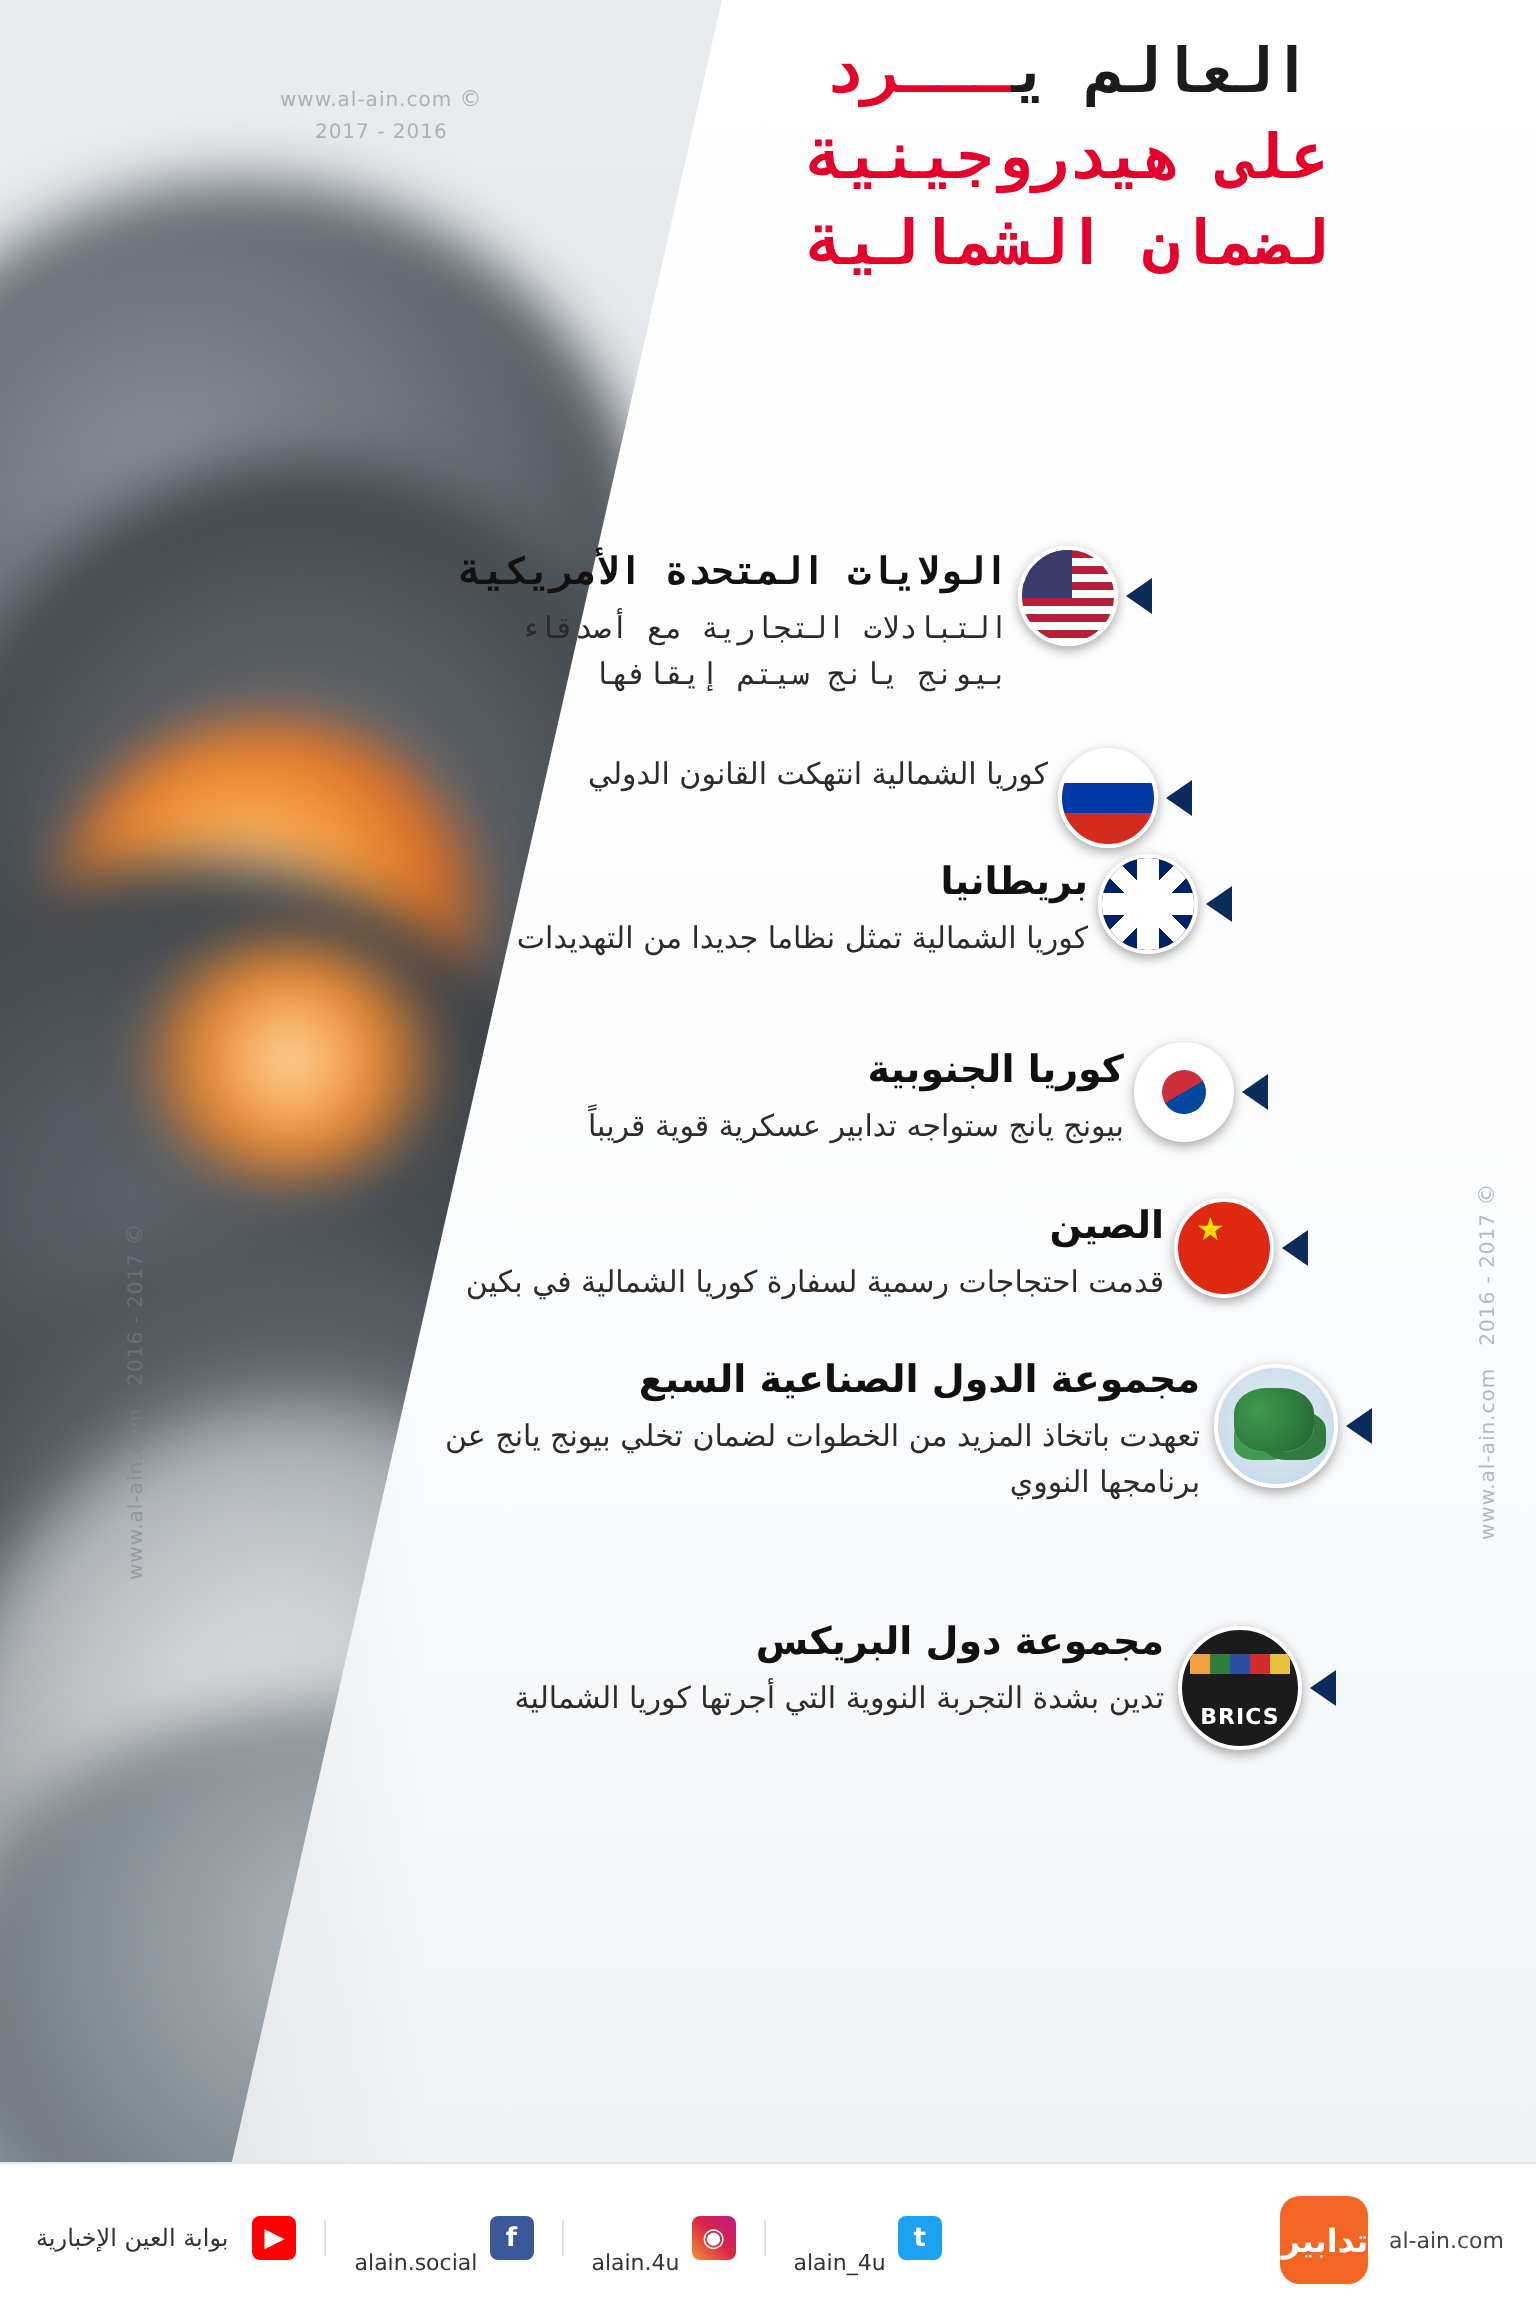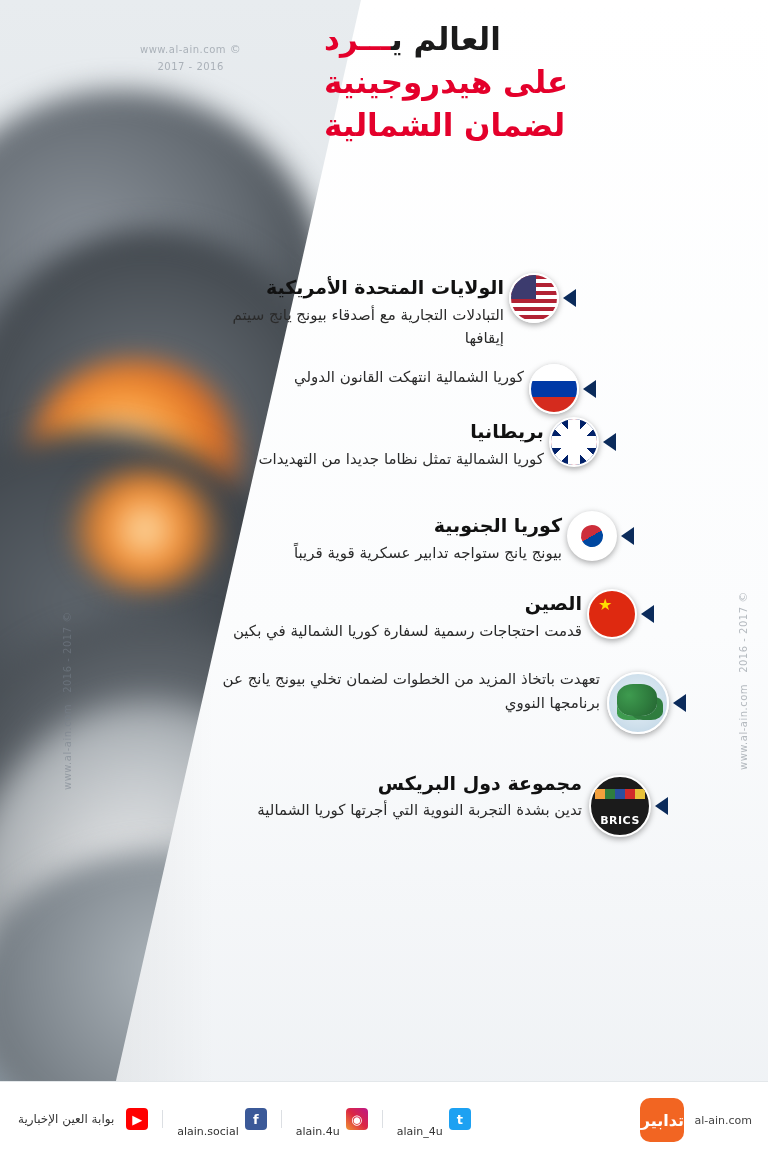--- a/index.html
+++ b/index.html
@@ -28,21 +28,21 @@
   
   .panel{position:absolute;inset:0;
       background:linear-gradient(180deg,#ffffff 0%,#fbfcfd 55%,#eef1f4 100%);
       clip-path:polygon(100% 0,100% 100%,13% 100%,47% 0);
       box-shadow:-6px 0 22px rgba(0,0,0,.18);}
   .panel-shade{position:absolute;inset:0;
       background:linear-gradient(90deg,rgba(0,0,0,.10),rgba(0,0,0,0) 28%);
       clip-path:polygon(100% 0,100% 100%,13% 100%,47% 0);}
 
   
-  .header{position:absolute;top:18px;right:24px;width:420px;text-align:left;z-index:5;}
+  .header{position:absolute;top:18px;right:24px;width:420px;text-align:center;z-index:5;font-family:Liberation Mono, monospace;}
   .header .line{
       font-size:31px;font-weight:bold;color:#1b1b1b;line-height:1.38;letter-spacing:0;
       direction:rtl;}
   .header .hl{color:#e4002b;}
   
   .wm{position:absolute;color:rgba(120,130,140,.55);font-size:10px;letter-spacing:.5px;z-index:4;}
   .wm-top{top:42px;left:140px;text-align:center;line-height:1.5;}
   .wm-rot{transform:rotate(-90deg);transform-origin:left top;white-space:nowrap;line-height:1.5;}
   .wm-left{top:790px;left:60px;}
   .wm-right{top:770px;left:736px;color:rgba(110,120,130,.5);}
@@ -147,21 +147,21 @@
 <div class="header">
   <div class="line">
     <span>العالم ي</span><span class="hl">ـــرد</span>
   </div>
   <div class="line hl">على هيدروجينية</div>
   <div class="line hl">لضمان الشمالية</div>
 </div>
 
 <div class="items">
 
-  <div class="item" style="margin-bottom:16px;">
+  <div class="item" style="margin-bottom:26px;font-family:Liberation Mono, monospace;">
     <div class="flagwrap" style="right:192px;top:-2px;">
       <div class="arrow"></div>
       <div class="flag fl-us"></div>
     </div>
     <div class="txtwrap" style="padding-right:248px;">
       <h3>الولايات المتحدة الأمريكية</h3>
       <p>التبادلات التجارية مع أصدقاء بيونج يانج سيتم إيقافها</p>
     </div>
   </div>
 
@@ -207,20 +207,21 @@
       <p>قدمت احتجاجات رسمية لسفارة كوريا الشمالية في بكين</p>
     </div>
   </div>
 
   <div class="item" style="margin-bottom:56px;">
     <div class="flagwrap" style="right:82px;top:4px;">
       <div class="arrow"></div>
       <div class="flag big fl-g7"></div>
     </div>
     <div class="txtwrap" style="padding-right:152px;">
+      <h3>مجموعة الدول الصناعية السبع</h3>
       <p>تعهدت باتخاذ المزيد من الخطوات لضمان تخلي بيونج يانج عن برنامجها النووي</p>
     </div>
   </div>
 
   <div class="item">
     <div class="flagwrap" style="right:100px;top:4px;">
       <div class="arrow"></div>
       <div class="flag big fl-brics"></div>
     </div>
     <div class="txtwrap" style="padding-right:170px;">

